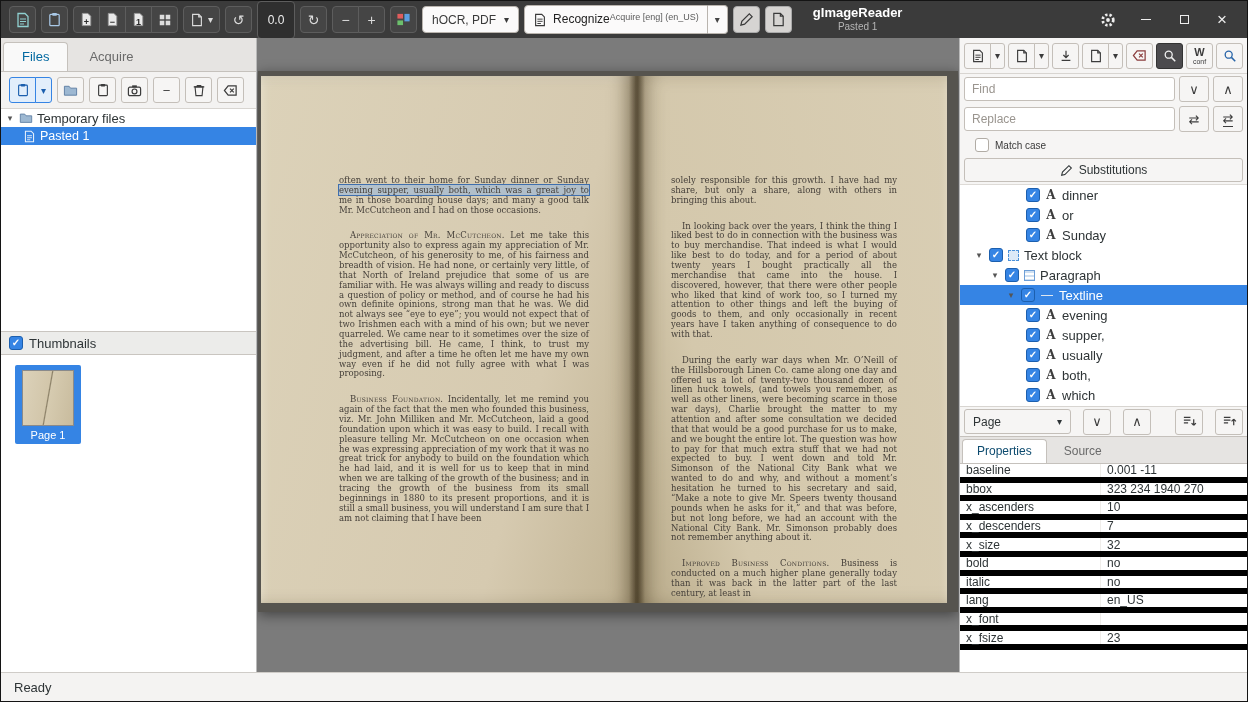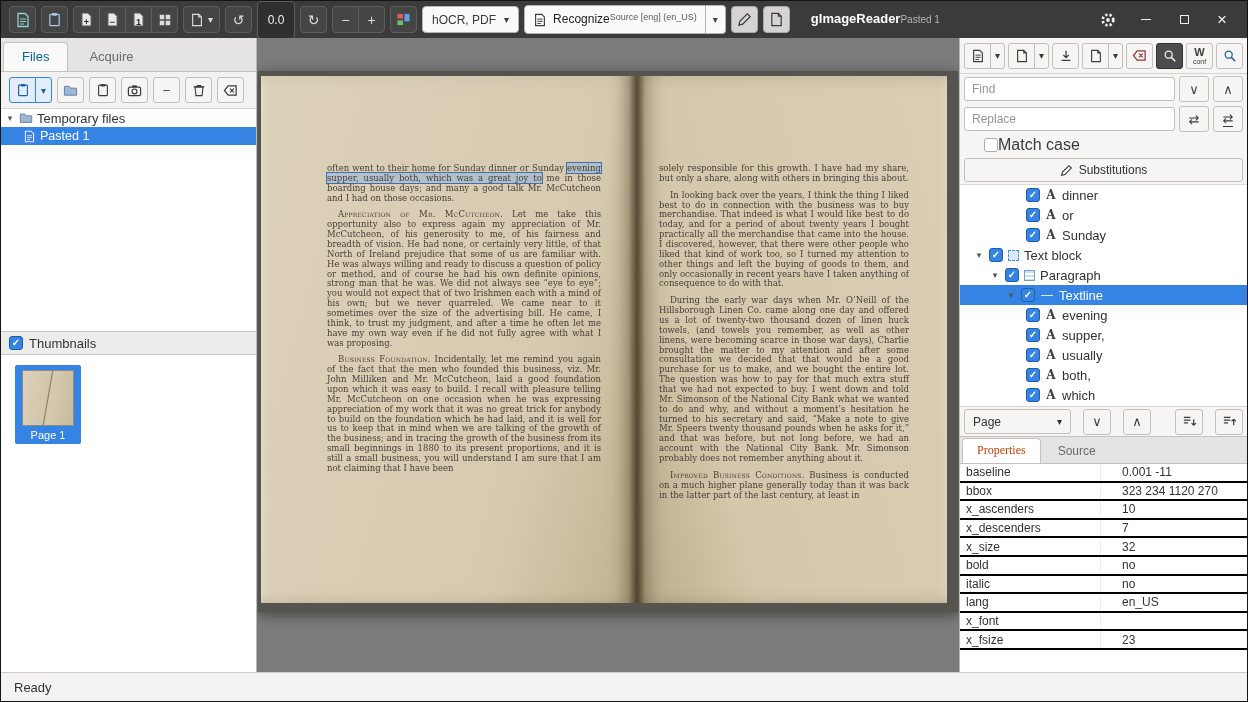--- a/index.html
+++ b/index.html
@@ -16,21 +16,21 @@
   .tgroup .tbtn:first-child { border-radius:4px 0 0 4px; margin-left:0; }
   .tgroup .tbtn:last-child { border-radius:0 4px 4px 0; }
   .chev { font-size:10px; color:inherit; }
   .spinbox { height:38px; width:38px; background:#2f2f2f; border:1px solid #5d5d5d; border-radius:4px; color:#eee; display:flex; align-items:center; justify-content:center; font-size:12px; }
   .recog { display:flex; height:29px; }
   .recog .main { display:flex; align-items:center; gap:6px; padding:0 8px; background:#fbfafa; border:1px solid #b9b4ae; border-radius:4px 0 0 4px; }
   .recog .drop { width:20px; background:#fbfafa; border:1px solid #b9b4ae; border-left:0; border-radius:0 4px 4px 0; display:flex; align-items:center; justify-content:center; color:#444; }
   .recog .txt { display:flex; line-height:1.1; }
   .recog .l1 { font-size:12px; color:#222; }
   .recog .l2 { font-size:9px; color:#5c5c5c; }
-  .title-block { margin-left:16px; display:flex; flex-direction:row; align-items:center; line-height:1.15; }
+  .title-block { margin-left:16px; display:flex; flex-direction:column; align-items:center; line-height:1.15; }
   .title-block .t1 { color:#fff; font-weight:bold; font-size:13px; }
   .title-block .t2 { color:#b5b5b5; font-size:10px; }
   .win-controls { margin-left:auto; display:flex; align-items:center; gap:16px; padding-right:6px; }
   .wc { color:#eee; font-size:15px; display:flex; align-items:center; justify-content:center; width:22px; height:22px; }
   .wc .maxbox { width:9px; height:9px; border:1.5px solid #eee; display:inline-block; }
   .wc .minline { width:10px; height:0; border-top:1.5px solid #eee; display:inline-block; }
   .ovl { position:absolute; left:50%; top:58%; transform:translate(-50%,-50%); font-size:9px; font-weight:bold; color:#2b2b2b; }
 
   
   .main { flex:1; display:flex; min-height:0; }
@@ -67,50 +67,50 @@
   
   .canvas { flex:1; background:#7b7b7b; overflow:hidden; }
   .photo { position:relative; width:700px; height:541px; margin:33px auto 0; background:#56544f; padding:5px 3px 9px; box-shadow:0 3px 12px rgba(0,0,0,.45); display:flex; }
   .page { height:100%; }
   .pageL { width:374px; background:linear-gradient(105deg,#dcd2b9 0%,#d6cab0 70%,#c0b292 100%); box-shadow:inset -16px 0 20px -10px rgba(55,42,18,.6), inset 6px 6px 14px -8px rgba(255,255,248,.55); }
   .pageR { width:312px; background:linear-gradient(255deg,#d9ceb4 0%,#d4c8ac 72%,#b9ab8a 100%); box-shadow:inset 18px 0 22px -10px rgba(55,42,18,.62), inset -6px 4px 12px -8px rgba(255,255,248,.4); }
   .spine { position:absolute; left:371px; top:5px; width:16px; height:527px; background:linear-gradient(90deg,rgba(40,30,12,0) 0%,rgba(40,30,12,.45) 45%,rgba(40,30,12,.5) 55%,rgba(40,30,12,0) 100%); }
   .ptext { font-family:"DejaVu Serif","Liberation Serif",serif; font-size:8.5px; line-height:1.16; color:#46403a; text-align:justify; }
   .pageL .ptext { padding:84px 30px 0 62px; }
   .pageR .ptext { padding:84px 34px 0 20px; }
-  .bp { margin:4px; }
+  .bp { margin:16px; }
   .bp + .bp { margin-top:7px; text-indent:11px; }
   .sc { font-variant:small-caps; letter-spacing:.2px; }
   .hl { background:rgba(130,175,230,.45); outline:1px solid #3f6fae; }
 
   
   .right-panel { width:288px; flex:none; background:#f6f5f4; border-left:1px solid #b9b9b9; display:flex; flex-direction:column; }
   .rp-toolbar { height:36px; display:flex; align-items:center; gap:3px; padding:0 4px; border-bottom:1px solid #d8d5d1; }
   .findrow { height:30px; display:flex; align-items:center; gap:4px; padding:0 4px; }
   .findrow input { flex:1; height:24px; border:1px solid #c4bfb9; border-radius:3px; padding:0 7px; font-size:12px; font-family:"Liberation Sans",sans-serif; background:#fff; color:#2e3436; }
   .findrow input::placeholder { color:#9a958f; }
-  .mcrow { height:22px; display:flex; align-items:center; padding:0 24px; font-size:16px; color:#3a3a3a; }
+  .mcrow { height:22px; display:flex; align-items:center; gap:6px; padding:0 15px; font-size:10px; color:#3a3a3a; }
   .subsrow { height:28px; display:flex; align-items:center; padding:0 4px; }
   .subsbtn { flex:1; height:24px; background:#f6f5f4; border:1px solid #c4bfb9; border-radius:3px; display:flex; align-items:center; justify-content:center; gap:6px; font-size:12px; color:#2e3436; }
   .rp-tree { height:222px; background:#fff; border-top:1px solid #dedbd7; overflow:hidden; }
   .rrow { height:20px; display:flex; align-items:center; gap:5px; font-size:13px; color:#2e3436; }
   .rrow.selected { background:#3584e4; color:#fff; }
   .aicon { font-family:"DejaVu Serif",serif; font-weight:bold; font-size:12px; color:#3d3d3d; width:12px; text-align:center; }
   .bicon { width:11px; height:11px; border:1px dashed #4a90d9; background:#dce9f7; flex:none; }
   .picon { width:11px; height:11px; border:1px solid #6d9ed6; background:repeating-linear-gradient(180deg,#cfe0f2 0 2px,#fff 2px 4px); flex:none; }
   .licon { font-size:12px; color:#f2f2f2; width:14px; text-align:center; }
   .pagerow { height:30px; display:flex; align-items:center; gap:12px; padding:0 4px; background:#f6f5f4; border-top:1px solid #d8d5d1; }
   .pagecombo { width:128px; height:25px; background:#f6f5f4; border:1px solid #c4bfb9; border-radius:3px; display:flex; align-items:center; justify-content:space-between; padding:0 8px; font-size:12px; color:#2e3436; }
   .rp-tabs { height:28px; display:flex; align-items:flex-end; background:#e6e4e2; border-top:1px solid #c5c1bc; border-bottom:1px solid #c5c1bc; padding:3px 2px 0; gap:2px; }
   .rp-tab { padding:4px 14px 5px; font-size:12px; color:#6a6a6a; border:1px solid transparent; border-bottom:0; border-radius:4px 4px 0 0; }
-  .rp-tab.active { background:#ffffff; color:#c2410c; border-color:#c5c1bc;font-family:Liberation Serif, serif; }
+  .rp-tab.active { background:#ffffff; color:#0c4a6e; border-color:#c5c1bc; }
   .props { flex:1; background:#fff; font-size:12px; overflow:hidden; }
-  .prow { display:flex; height:18.6px; border-bottom:2px solid #000000; }
+  .prow { display:flex; height:18.6px; border-bottom:6px solid #000000; }
   .pname { width:141px; flex:none; padding:2px 6px; border-right:1px solid #efedea; color:#2e3436; display:flex; align-items:center; }
-  .pval { flex:1; padding:2px 6px; color:#2e3436; display:flex; align-items:center;margin-left:15px; }
+  .pval { flex:1; padding:2px 6px; color:#2e3436; display:flex; align-items:center; }
   .prow.section .pname { background:#c9c9c9; font-weight:bold; }
   .prow.section .pval { background:#d6d6d6; }
 
   
   .statusbar { height:29px; flex:none; background:#f4f3f2; border-top:1px solid #cfccc8; display:flex; align-items:center; padding:0 13px; font-size:13px; color:#2e3436; }
 
   .ic { display:block; }
   svg { overflow:visible; }
 </style>
 </head>
@@ -258,21 +258,21 @@
         <span>hOCR, PDF</span>
         <span class="chev">▾</span>
       </div>
     <div class="recog">
       <div class="main">
         <svg class="ic" width="14" height="14" style="color:#3a3a3a">
             <use href="#i-docl"></use>
           </svg>
         <span class="txt">
           <span class="l1">Recognize</span>
-          <span class="l2">Source [eng] (en_US)</span>
+          <span class="l2">Acquire [eng] (en_US)</span>
         </span>
       </div>
       <div class="drop">
           <span class="chev">▾</span>
         </div>
     </div>
     <div class="tbtn" style="background:#d6d4d2; border-color:#aaa; color:#3a3a3a;">
         <svg class="ic" width="15" height="15">
           <use href="#i-pencil"></use>
         </svg>
@@ -604,21 +604,21 @@
         <div class="rp-tab">Source</div>
       </div>
 
       <div class="props">
         <div class="prow">
             <div class="pname">baseline</div>
             <div class="pval">0.001 -11</div>
           </div>
         <div class="prow">
             <div class="pname">bbox</div>
-            <div class="pval">323 234 1120 270</div>
+            <div class="pval">323 234 1940 270</div>
           </div>
         <div class="prow">
             <div class="pname">x_ascenders</div>
             <div class="pval">10</div>
           </div>
         <div class="prow">
             <div class="pname">x_descenders</div>
             <div class="pval">7</div>
           </div>
         <div class="prow">

